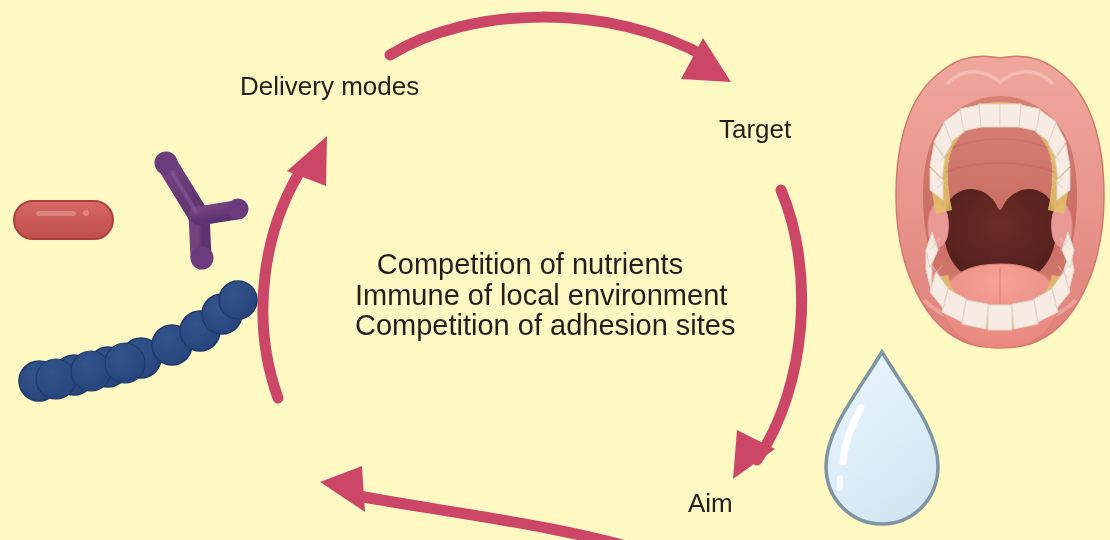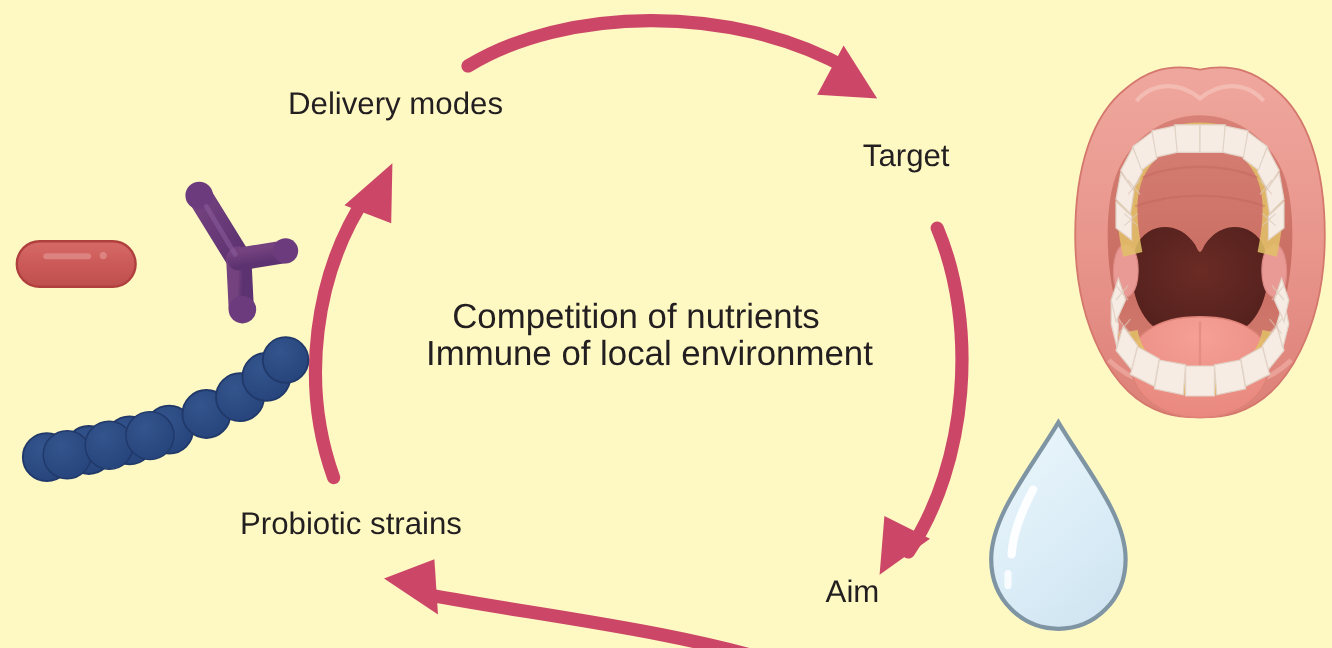--- a/index.html
+++ b/index.html
@@ -28,21 +28,21 @@
   .label {
     position: absolute;
     color: #231f20;
     font-size: 26px;
     line-height: 1.05;
     white-space: nowrap;
     font-family: "Liberation Sans", sans-serif;
   }
   #label-delivery { left: 240px; top: 73px; }
   #label-target   { left: 719px; top: 116px; }
-  #label-aim      { left: 688px; top: 480px; }
+  #label-aim      { left: 688px; top: 490px; }
   #label-probiotic{ left: 200px; top: 423px; }
 
   #center-text {
     position: absolute;
     left: 355px;
     top: 209px;
     width: 350px;
     text-align: center;
     color: #231f20;
     font-size: 29px;
@@ -266,20 +266,20 @@
     <path d="M 861,408 C 850,428 844,446 843,462" stroke="#ffffff" stroke-width="7" stroke-linecap="round" fill="none" opacity="0.9"></path>
     <path d="M 840,478 L 840,488" stroke="#ffffff" stroke-width="6" stroke-linecap="round" fill="none" opacity="0.8"></path>
   </svg>
 
   <div class="label" id="label-delivery">Delivery modes</div>
 
   <div class="label" id="label-target">Target</div>
 
   <div class="label" id="label-aim">Aim</div>
 
-  <div class="label" id="label-probiotic">Probiotic strains</div>
 
   <div id="center-text">
     <div>Competition of nutrients</div>
     <div>Immune of local environment</div>
+    <div>Competition of adhesion sites</div>
   </div>
 
 </div>
 
 </body></html>

